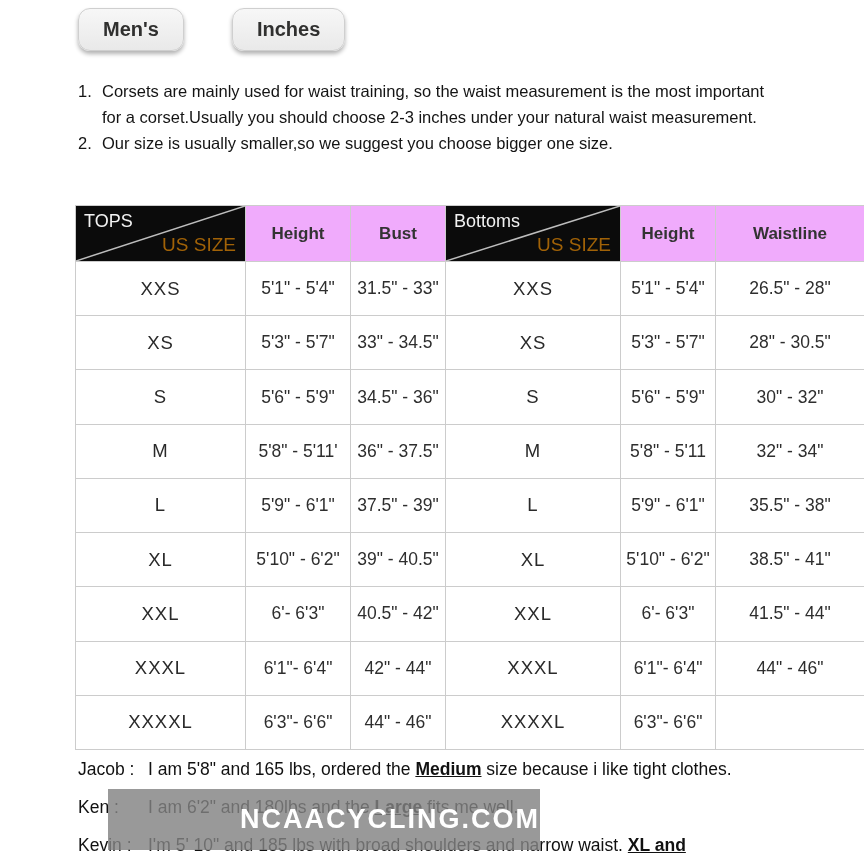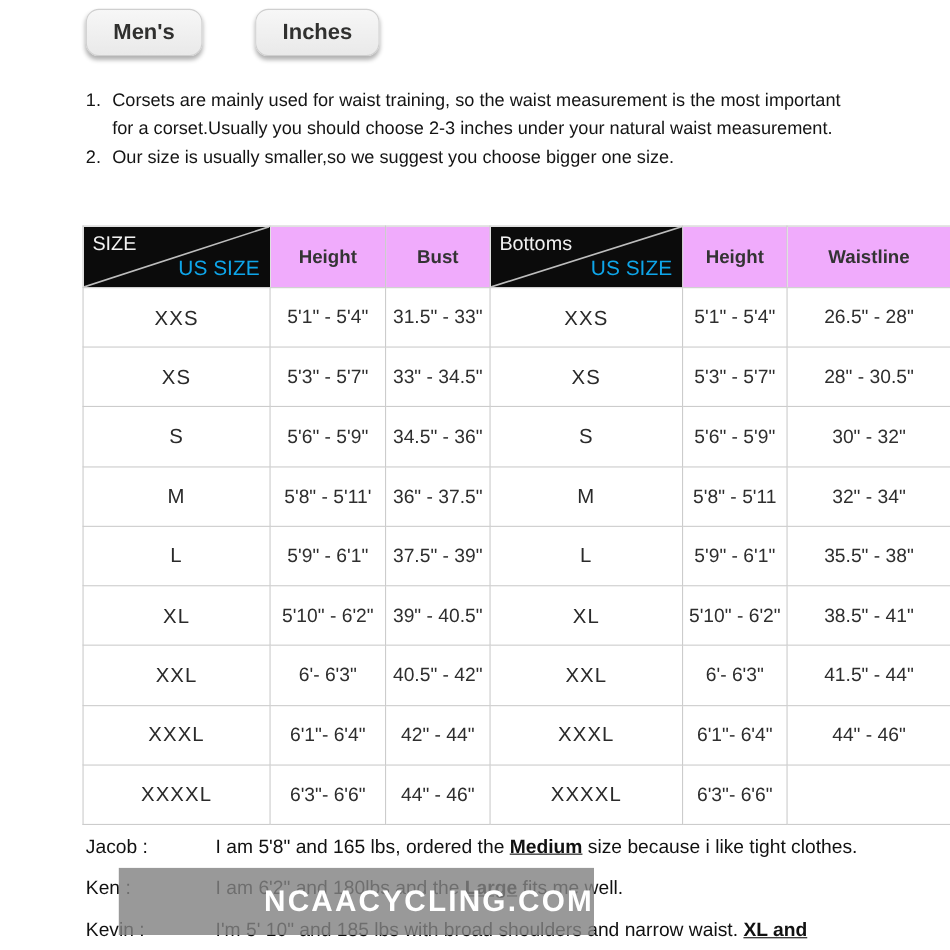--- a/index.html
+++ b/index.html
@@ -28,26 +28,26 @@
     border-collapse:collapse;table-layout:fixed;
   }
   .size-table td,.size-table th{
     border:1px solid #cccccc;text-align:center;vertical-align:middle;
     font-size:17px;color:#2e2e2e;background:#fff;overflow:hidden;
   }
   .size-table thead th{height:53px;font-weight:bold;color:#333;background:#f0abfc;}
   .corner-cell{position:relative;background:#0b0b0b !important;padding:0;}
   .corner-cell svg{position:absolute;left:0;top:0;width:100%;height:100%;}
   .corner-tl{position:absolute;top:5px;left:8px;color:#f2f2f2;font-size:18px;font-weight:normal;}
-  .corner-br{position:absolute;bottom:5px;right:9px;color:#0ea5e9;font-size:19px;font-weight:normal;}
+  .corner-br{position:absolute;bottom:5px;right:9px;color:#a16207;font-size:19px;font-weight:normal;}
   td.size-cell{font-size:18.5px;letter-spacing:1px;color:#2a2a2a;text-align:center;}
   td.val-cell{font-size:17.5px;}
   
   .testimonials{position:absolute;top:758px;left:78px;width:782px;font-size:17.5px;color:#111;}
-  .t-line{display:flex;margin-bottom:15px;line-height:23px;gap:48px;}
+  .t-line{display:flex;margin-bottom:15px;line-height:23px;}
   .t-name{flex:none;width:70px;}
   .t-text{flex:1;}
   .hl{font-weight:bold;text-decoration:underline;}
   .hl.ul{text-decoration:underline;}
   
   .watermark{
     position:absolute;left:108px;top:789px;width:432px;height:61px;
     background:rgba(130,130,130,0.82);
     display:flex;align-items:center;justify-content:flex-end;
     color:#ffffff;font-weight:bold;font-size:27px;letter-spacing:2px;
@@ -80,21 +80,21 @@
     <col style="width:175px">
       <col style="width:95px">
       <col style="width:149px">
   </colgroup>
   <thead>
     <tr>
       <th class="corner-cell">
         <svg viewBox="0 0 100 100" preserveAspectRatio="none">
           <line x1="0" y1="100" x2="100" y2="0" stroke="#bdbdbd" stroke-width="1.5" vector-effect="non-scaling-stroke"></line>
         </svg>
-        <span class="corner-tl">SIZE</span>
+        <span class="corner-tl">TOPS</span>
         <span class="corner-br">US SIZE</span>
       </th>
       <th>Height</th>
       <th>Bust</th>
       <th class="corner-cell">
         <svg viewBox="0 0 100 100" preserveAspectRatio="none">
           <line x1="0" y1="100" x2="100" y2="0" stroke="#bdbdbd" stroke-width="1.5" vector-effect="non-scaling-stroke"></line>
         </svg>
         <span class="corner-tl">Bottoms</span>
         <span class="corner-br">US SIZE</span>

